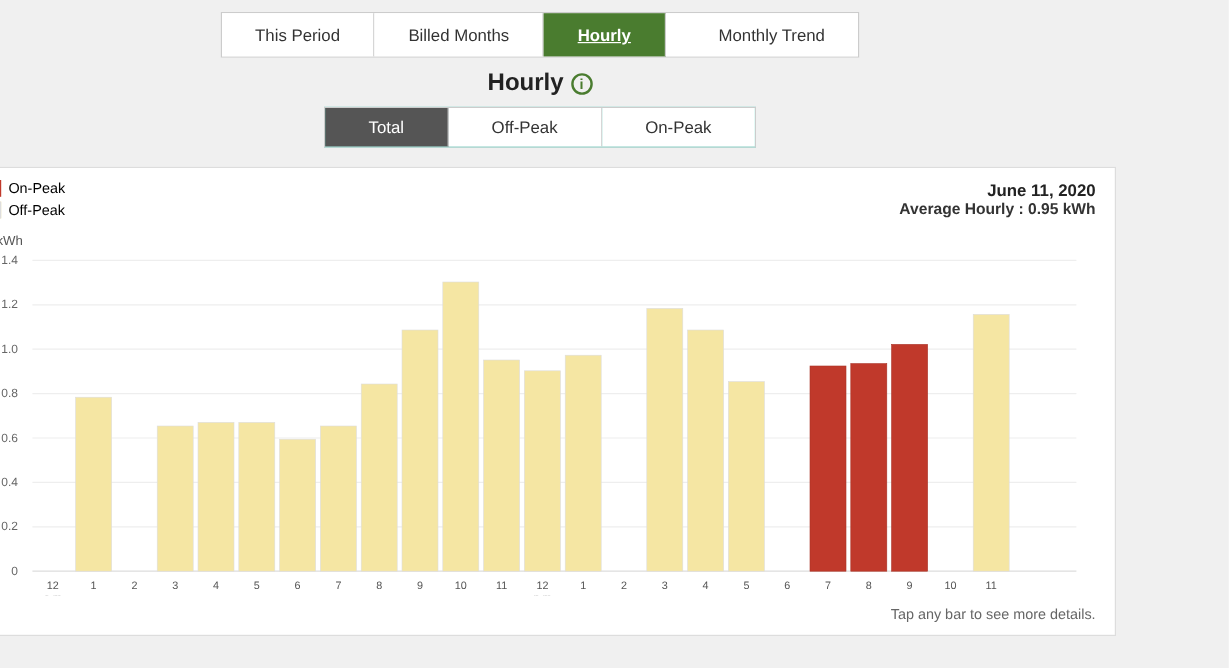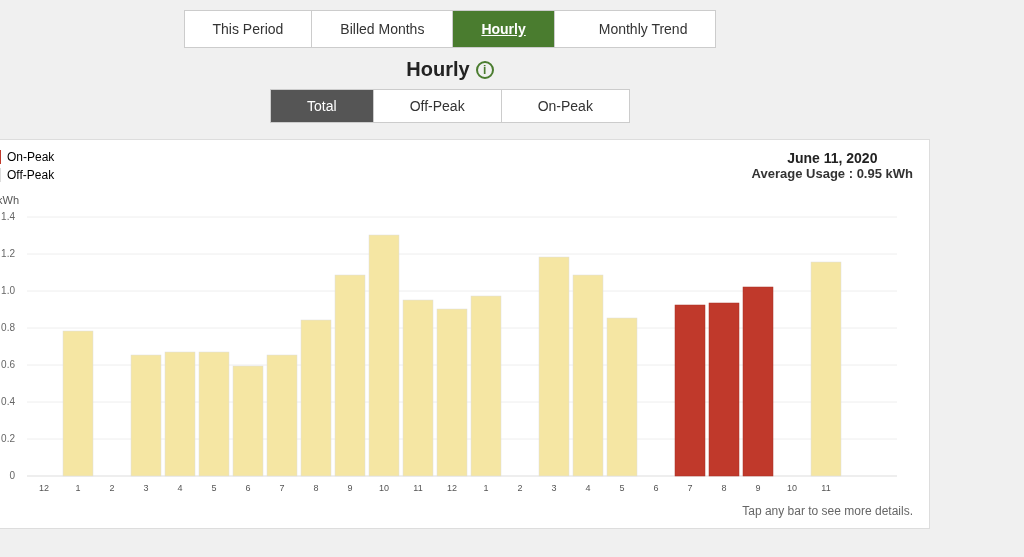--- a/index.html
+++ b/index.html
@@ -110,21 +110,21 @@
     .legend-item {
       display: flex;
       align-items: center;
       gap: 6px;
     }
     .legend-swatch {
       width: 14px;
       height: 14px;
     }
     .chart-center-info {
-      text-align: center;
+      text-align: right;
     }
     .chart-date {
       font-size: 14px;
       font-weight: bold;
       color: #222;
     }
     .chart-avg {
       font-size: 13px;
       color: #333;
     }
@@ -196,21 +196,21 @@
         </div>
         <div class="legend-item">
           <div class="legend-swatch" style="background:#f5e6a3; border:1px solid #ddd;"></div>
           <span>Off-Peak</span>
         </div>
       </div>
 
       <div class="chart-center-info">
         <div class="chart-date">June 11, 2020</div>
         <div class="chart-avg">
-          <span>Average Usage :</span>
+          <span>Average Hourly :</span>
           <span>0.95 kWh</span>
         </div>
       </div>
 
     </div>
 
     <div class="chart-wrapper">
       <svg width="928" height="310" viewBox="0 0 928 310">
 
         <text x="10" y="18" font-size="11" fill="#555">kWh</text>

